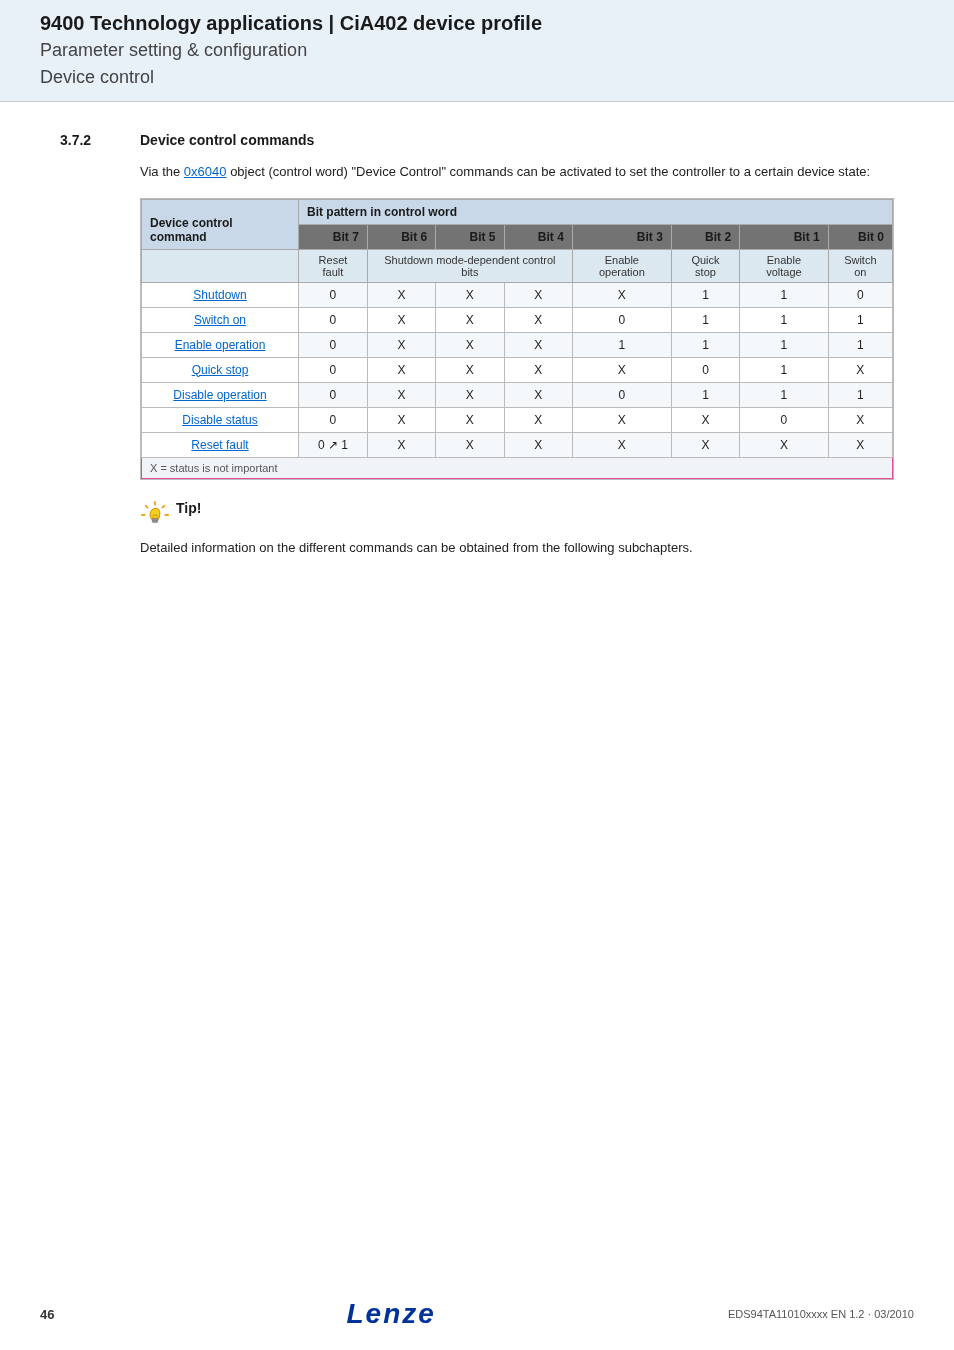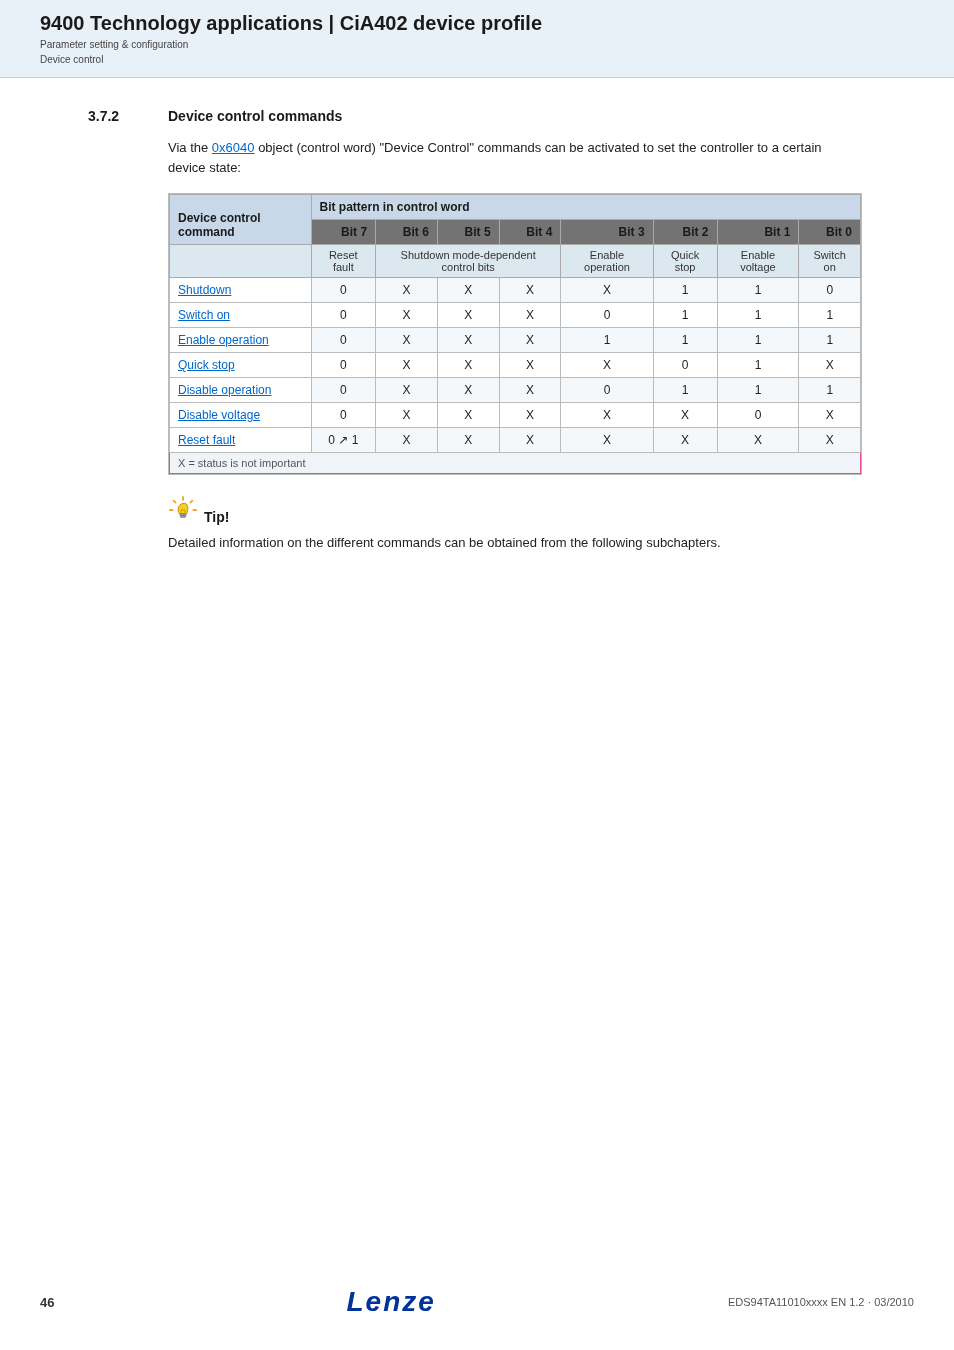--- a/index.html
+++ b/index.html
@@ -19,29 +19,28 @@
       padding: 12px 56px 10px 40px;
       border-bottom: 1px solid #ccc;
     }
     .header-title {
       font-size: 20px;
       font-weight: bold;
       color: #1a1a1a;
       margin-bottom: 2px;
     }
     .header-sub {
-      font-size: 10px;
+      font-size: 18px;
       color: #444;
       line-height: 1.5;
     }
 
     
     .content {
-      padding: 30px 92px 40px 60px;
-      margin-left: 28px;
+      padding: 30px 60px 40px 60px;
     }
 
     
     .section-heading {
       display: flex;
       align-items: baseline;
       margin-bottom: 14px;
     }
     .section-number {
       font-weight: bold;
@@ -127,54 +126,55 @@
       cursor: pointer;
     }
     .data-row:nth-child(odd) td {
       background: #f5f8fb;
     }
     .data-row:nth-child(even) td {
       background: #fff;
     }
     .data-row td.device-cell {
       background: inherit;
+      text-align: center;
     }
     .footnote-row td {
       border: 1px solid #ec4899;
       padding: 4px 8px;
       font-size: 11px;
       color: #555;
       background: #f0f4f8;
     }
 
     
     .tip-box {
       margin-left: 80px;
       margin-top: 20px;
     }
     .tip-header {
       display: flex;
-      align-items: flex-end;
+      align-items: flex-start;
       font-weight: bold;
       font-size: 14px;
       margin-bottom: 8px;
       color: #1a1a1a;
     }
     .tip-text {
       font-size: 13px;
       line-height: 1.6;
       color: #222;
       margin-bottom: 12px;
       text-align: justify;
     }
 
     
     .footer {
       position: absolute;
-      bottom: 32px;
+      bottom: 20px;
       left: 0;
       right: 0;
       display: flex;
       justify-content: space-between;
       align-items: center;
       padding: 0 40px;
     }
     .footer-page {
       font-size: 13px;
       font-weight: bold;
@@ -304,21 +304,21 @@
             <td>0</td>
             <td>X</td>
             <td>X</td>
             <td>X</td>
             <td>0</td>
             <td>1</td>
             <td>1</td>
             <td>1</td>
           </tr>
           <tr class="data-row">
-            <td class="device-cell">Disable voltage</td>
+            <td class="device-cell">Disable status</td>
             <td>0</td>
             <td>X</td>
             <td>X</td>
             <td>X</td>
             <td>X</td>
             <td>X</td>
             <td>0</td>
             <td>X</td>
           </tr>
           <tr class="data-row">

